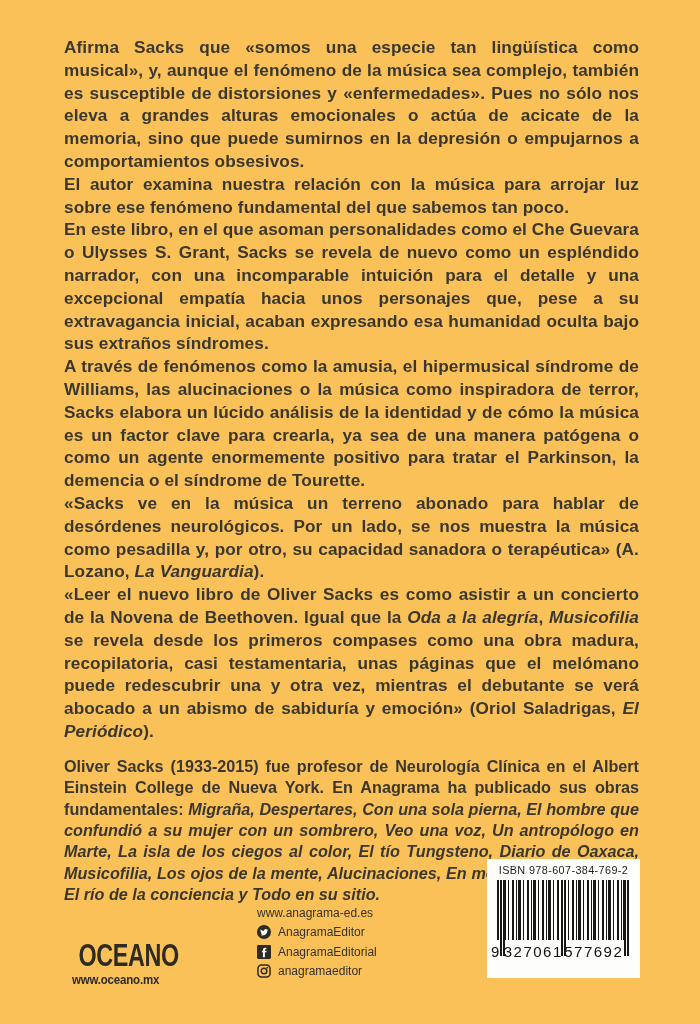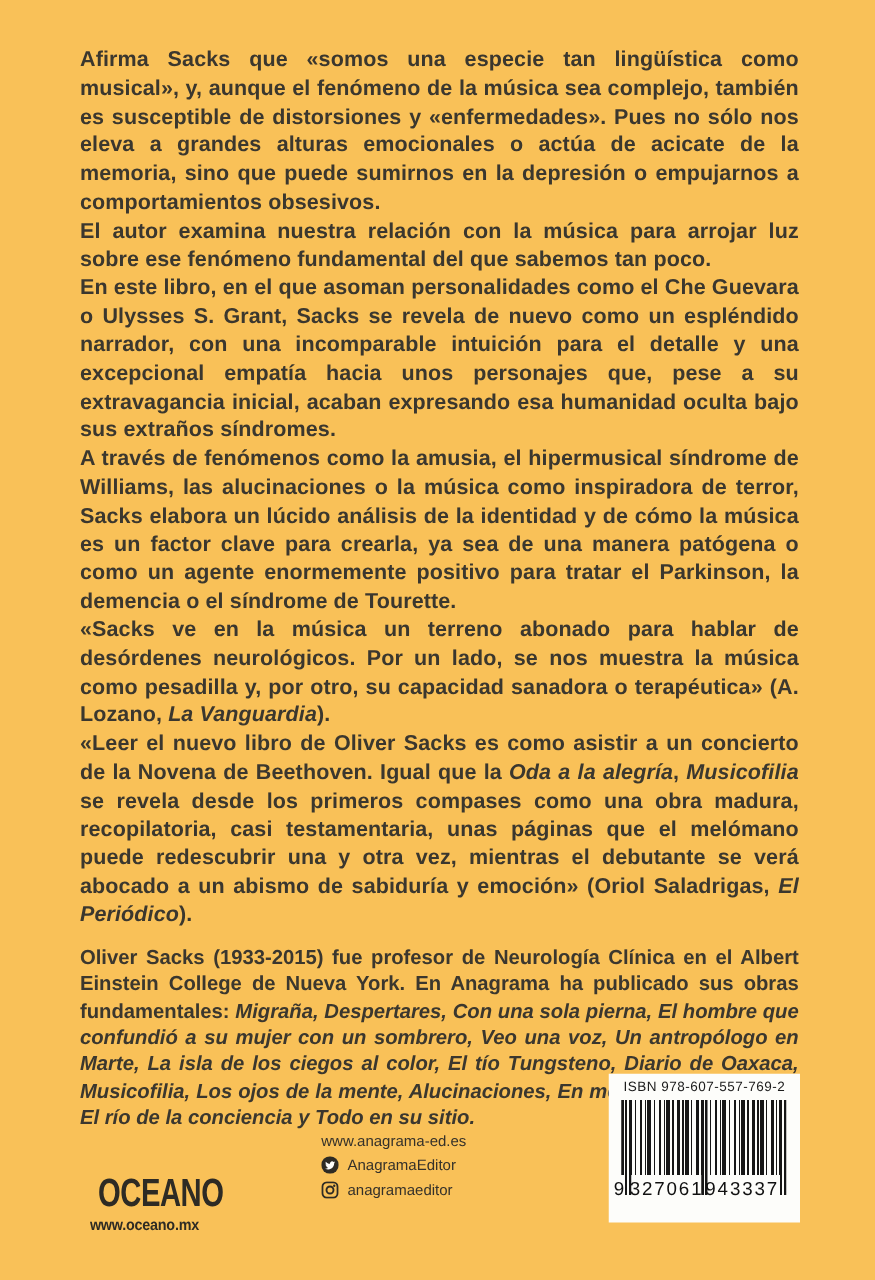--- a/index.html
+++ b/index.html
@@ -159,34 +159,43 @@
     <span class="icon">
       <svg viewBox="0 0 24 24">
           <circle cx="12" cy="12" r="12" fill="#2e2b24"></circle>
           <path d="M19 8.2c-.5.23-1.05.38-1.62.45.58-.35 1.03-.9 1.24-1.56-.55.32-1.15.56-1.8.68A2.84 2.84 0 0 0 12 9.7c0 .22.02.44.07.65-2.36-.12-4.45-1.25-5.85-2.97a2.84 2.84 0 0 0 .88 3.79 2.8 2.8 0 0 1-1.29-.36v.04c0 1.37.98 2.52 2.28 2.78-.24.07-.49.1-.75.1-.18 0-.36-.02-.53-.05.36 1.13 1.41 1.95 2.65 1.97a5.7 5.7 0 0 1-3.52 1.21c-.23 0-.45-.01-.67-.04a8.03 8.03 0 0 0 4.35 1.28c5.22 0 8.08-4.33 8.08-8.08v-.37c.55-.4 1.03-.9 1.41-1.46z" fill="#fdfdfa"></path>
         </svg>
     </span>
     <span>AnagramaEditor</span>
   </div>
   <div class="anagrama-row">
     <span class="icon">
+      <svg viewBox="0 0 24 24">
+          <rect width="24" height="24" rx="2.5" fill="#2e2b24"></rect>
+          <path d="M16.2 12.6h-2.7V21h-3.3v-8.4H8.3V9.7h1.9V7.9c0-2.1 1.1-3.4 3.5-3.4h2.3v2.9h-1.6c-.75 0-.9.33-.9 1v1.3h2.9l-.2 2.9z" fill="#fdfdfa"></path>
+        </svg>
+    </span>
+    <span>AnagramaEditorial</span>
+  </div>
+  <div class="anagrama-row">
+    <span class="icon">
       <svg viewBox="0 0 24 24" fill="none">
           <rect x="1.6" y="1.6" width="20.8" height="20.8" rx="6" stroke="#2e2b24" stroke-width="2.6"></rect>
           <circle cx="12" cy="12" r="4.8" stroke="#2e2b24" stroke-width="2.6"></circle>
           <circle cx="17.8" cy="6.2" r="1.6" fill="#2e2b24"></circle>
         </svg>
     </span>
     <span>anagramaeditor</span>
   </div>
 </div>
 
 <div class="barcode-box">
-  <div class="isbn-label">ISBN 978-607-557-769-2</div>
+  <div class="isbn-label">ISBN 978-607-384-769-2</div>
   <div class="bars"></div>
   <div class="guard g-left"></div>
   <div class="guard g-mid"></div>
   <div class="guard g-right"></div>
   <div class="numrow">
     <span class="lead">9</span>
     <span class="grp">327061</span>
-    <span class="grp">943337</span>
+    <span class="grp">577692</span>
   </div>
 </div>
 
 </body></html>

